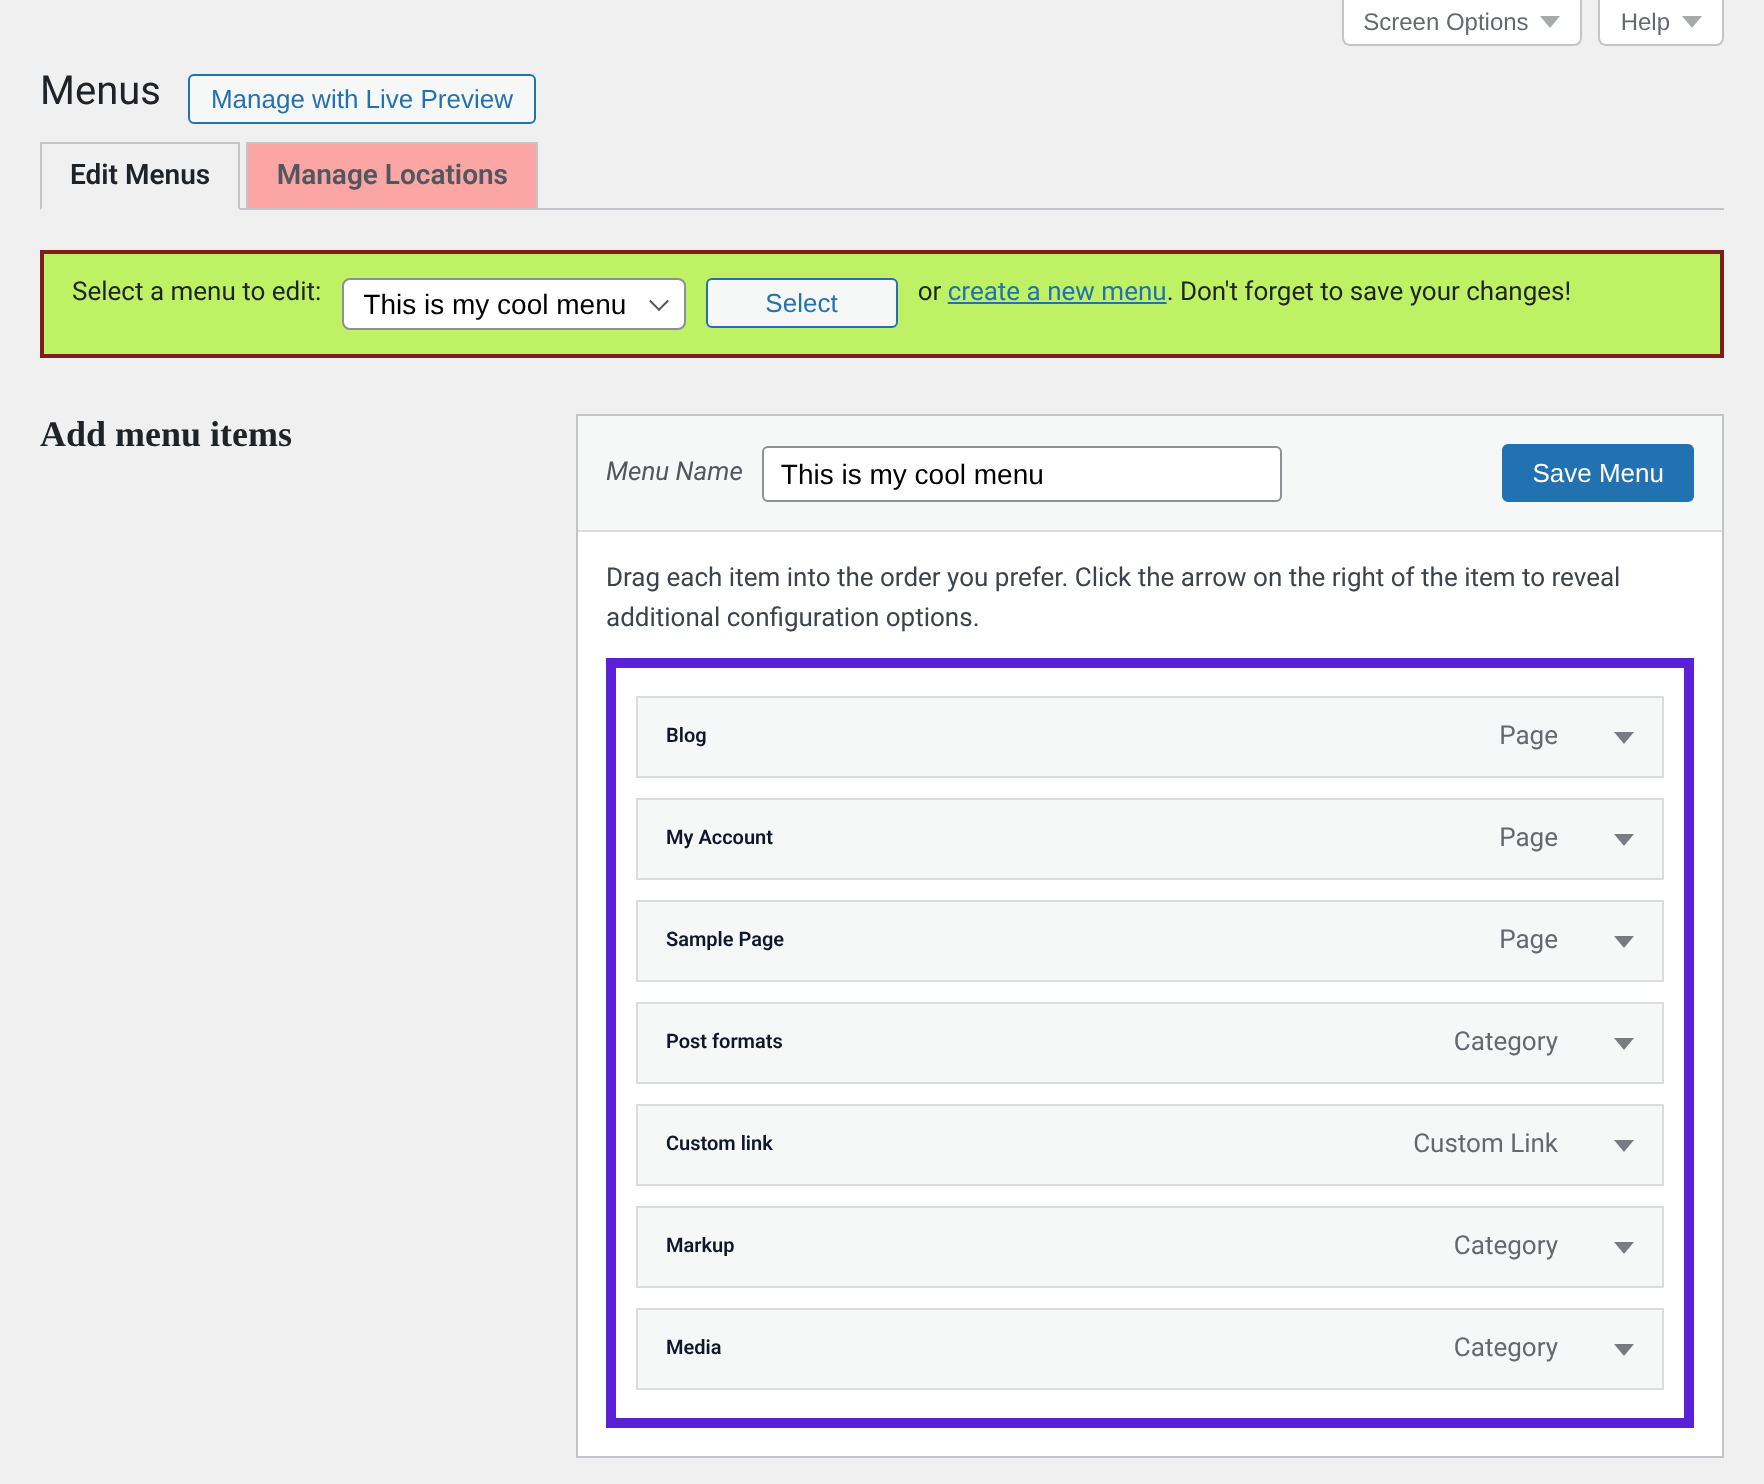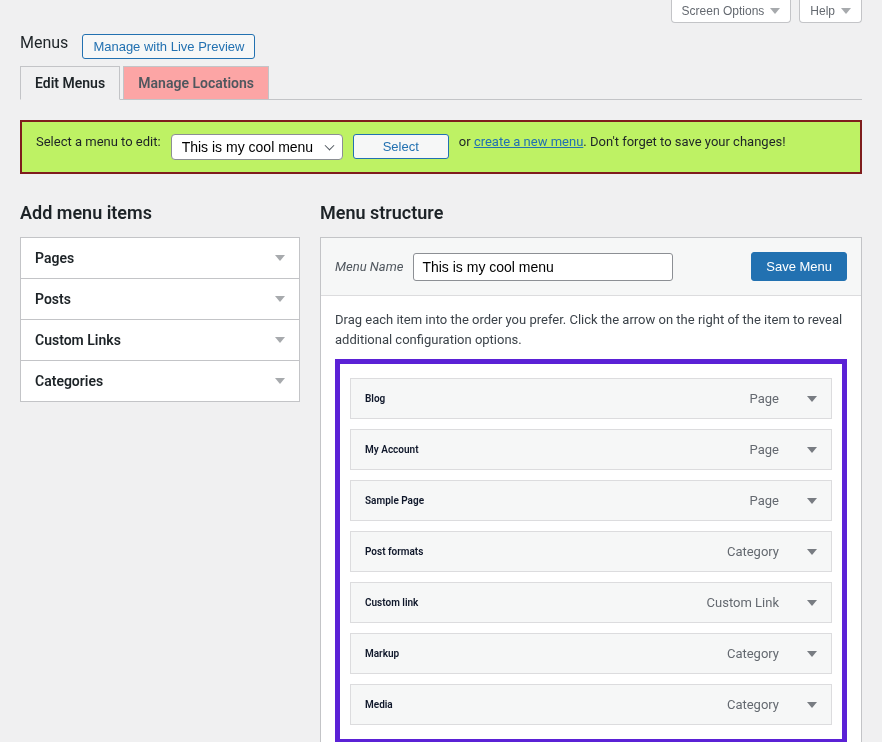--- a/index.html
+++ b/index.html
@@ -30,21 +30,21 @@
     align-items: center;
     gap: 6px;
   }
   .title-row {
     display: flex;
     align-items: center;
     gap: 14px;
     margin-top: 4px;
   }
   h1.page-title {
-    font-size: 16px;
+    font-size: 20px;
     font-weight: 400;
     color: #1d2327;
     margin: 6px 0 14px 0;
   }
   .live-preview-btn {
     background: #f6f7f7;
     border: 1px solid #2271b1;
     color: #2271b1;
     padding: 4px 10px;
     border-radius: 3px;
@@ -119,21 +119,21 @@
     font-size: 13px;
     cursor: pointer;
   }
   .link { color: #2271b1; text-decoration: underline; cursor: pointer; }
   .columns {
     display: flex;
     gap: 20px;
     margin-top: 28px;
     align-items: flex-start;
   }
-  .col-left { width: 280px; }
+  .col-left { width: 248px; font-family: Liberation Serif, serif; }
   .col-right { flex: 1; }
   h2.section-title {
     font-size: 18px;
     font-weight: 600;
     margin: 0 0 14px 0;
     color: #1d2327;
   }
   .accordion {
     border: 1px solid #c3c4c7;
     background: #fff;
@@ -260,42 +260,23 @@
     <button class="btn-secondary">Select</button>
     <span>
       <span>or</span>
       <span class="link">create a new menu</span><span>. Don't forget to save your changes!</span>
     </span>
   </div>
 
   <div class="columns">
     <div class="col-left">
       <h2 class="section-title">Add menu items</h2>
-      <div class="accordion">
-        <div class="acc-item">
-          <span>Pages</span>
-          <span class="tri-down"></span>
-        </div>
-        <div class="acc-item">
-          <span>Posts</span>
-          <span class="tri-down"></span>
-        </div>
-        <div class="acc-item">
-          <span>Custom Links</span>
-          <span class="tri-down"></span>
-        </div>
-        <div class="acc-item">
-          <span>Categories</span>
-          <span class="tri-down"></span>
-        </div>
-      </div>
     </div>
 
     <div class="col-right">
-      <h2 class="section-title">Menu structure</h2>
       <div class="menu-panel">
         <div class="menu-header">
           <div class="left-group">
             <span class="menu-name-label">Menu Name</span>
             <input class="menu-name-input" value="This is my cool menu" style="">
           </div>
           <button class="btn-primary">Save Menu</button>
         </div>
         <div class="instructions">Drag each item into the order you prefer. Click the arrow on the right of the item to reveal additional configuration options.</div>
         <div class="highlight-box">

